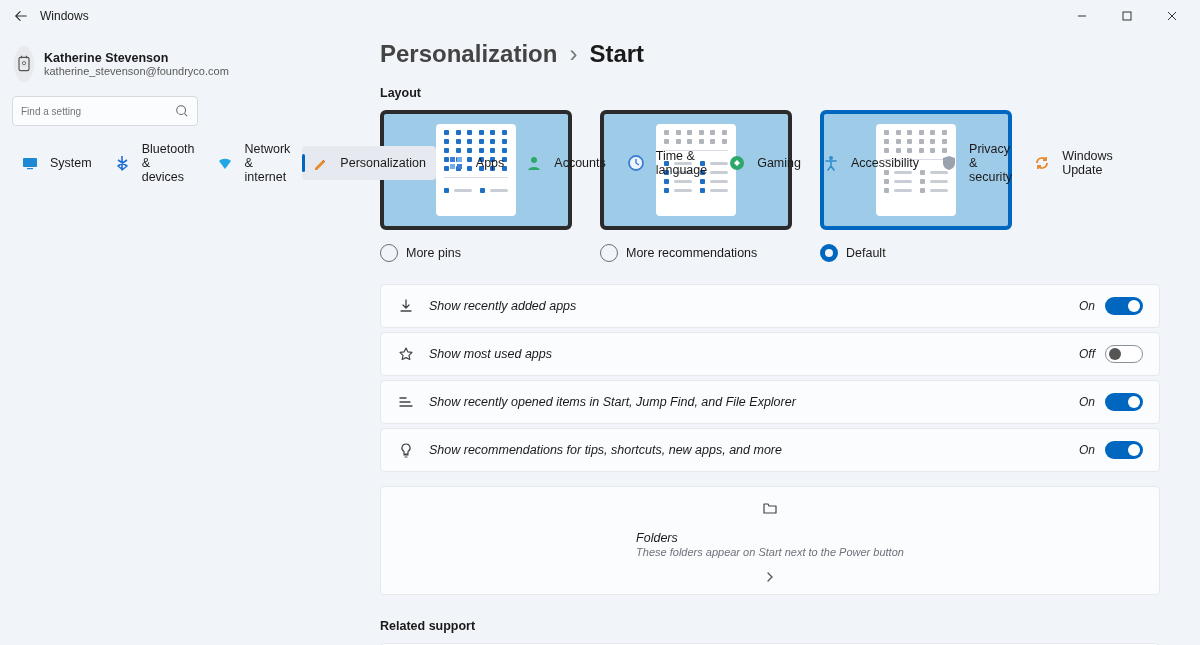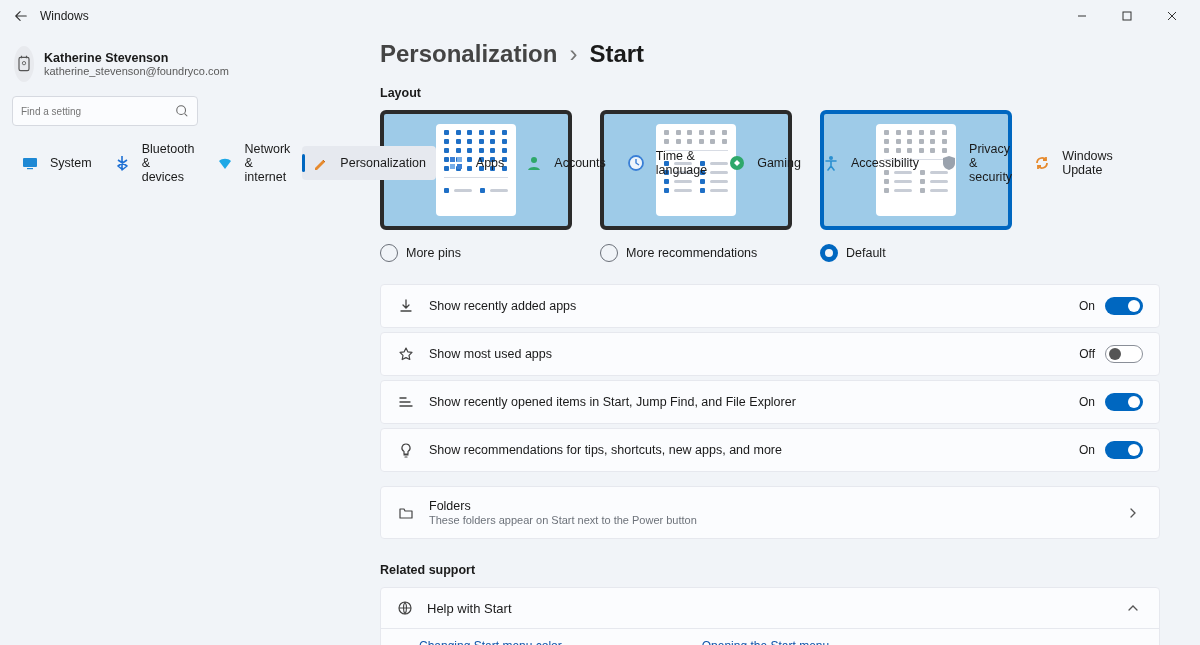--- a/index.html
+++ b/index.html
@@ -164,21 +164,21 @@
 .radio-row {
   display:flex;align-items:center;gap:8px;
   margin-top:14px;font-size:12.5px;
 }
 .radio {
   width:18px;height:18px;border-radius:50%;
   border:1px solid #6a6f78; display:flex;align-items:center;justify-content:center;
   flex-shrink:0;
 }
 .radio.selected { border:5px solid #0067c0; width:18px;height:18px; }
-.settings-list { margin-top:22px; display:flex;flex-direction:column;gap:4px; }
+.settings-list { margin-top:22px; display:flex;flex-direction:column;gap:4px;font-style:italic; }
 .setting-row {
   display:flex;align-items:center;
   background:#fbfcfe;border:1px solid #e6e8ee;border-radius:4px;
   padding:12px 16px;gap:14px;
   min-height:44px;
 }
 .setting-row .row-icon { width:18px;height:18px;display:flex;align-items:center;justify-content:center;color:#444;flex-shrink:0;}
 .setting-row .row-text { flex:1; }
 .setting-row .row-title { font-size:12.5px; }
 .setting-row .row-sub { font-size:11px;color:#6d727a;margin-top:1px; }
@@ -611,21 +611,21 @@
         <div class="row-text">
             <div class="row-title">Show recommendations for tips, shortcuts, new apps, and more</div>
           </div>
         <div class="toggle-group">
           <span>On</span>
           <div class="toggle on">
               <div class="knob"></div>
             </div>
         </div>
       </div>
-      <div class="setting-row" style="margin-top:10px;cursor:pointer;">
+      <div class="setting-row" style="margin-top:10px;cursor:pointer;flex-direction:column;">
         <span class="row-icon">
             <svg width="16" height="16" viewBox="0 0 16 16">
               <path d="M2 4h4l1 2h7v7H2z" stroke="#444" stroke-width="1.2" fill="none" stroke-linejoin="round"></path>
             </svg>
           </span>
         <div class="row-text">
           <div class="row-title">Folders</div>
           <div class="row-sub">These folders appear on Start next to the Power button</div>
         </div>
         <span class="chevron-cell">

